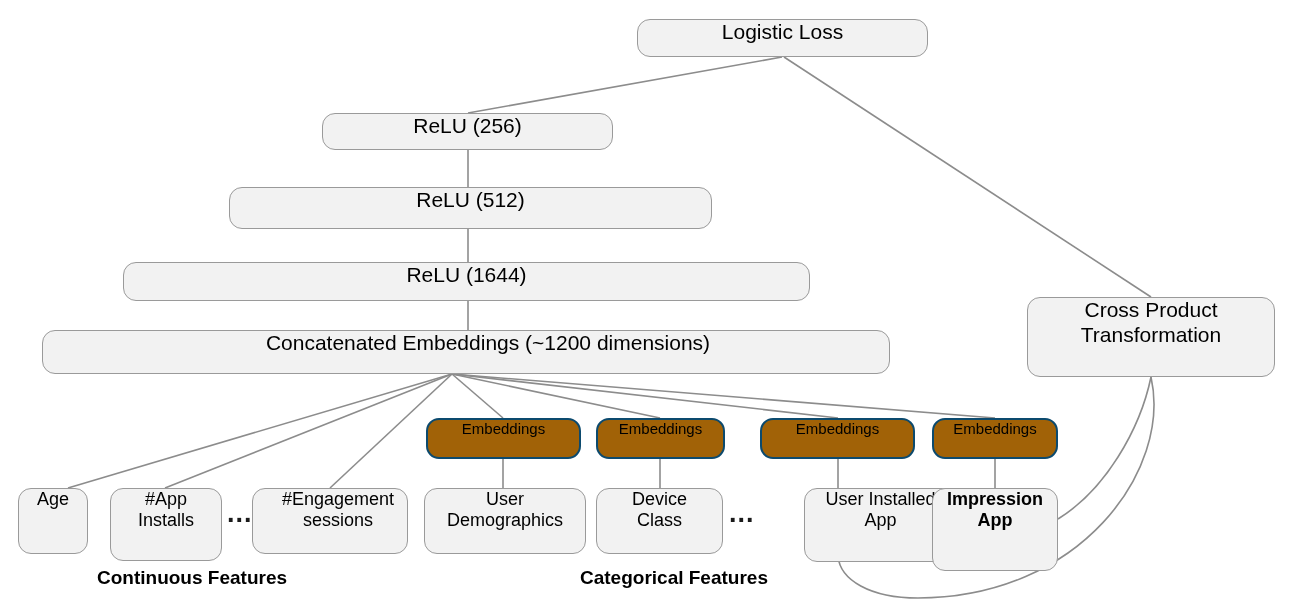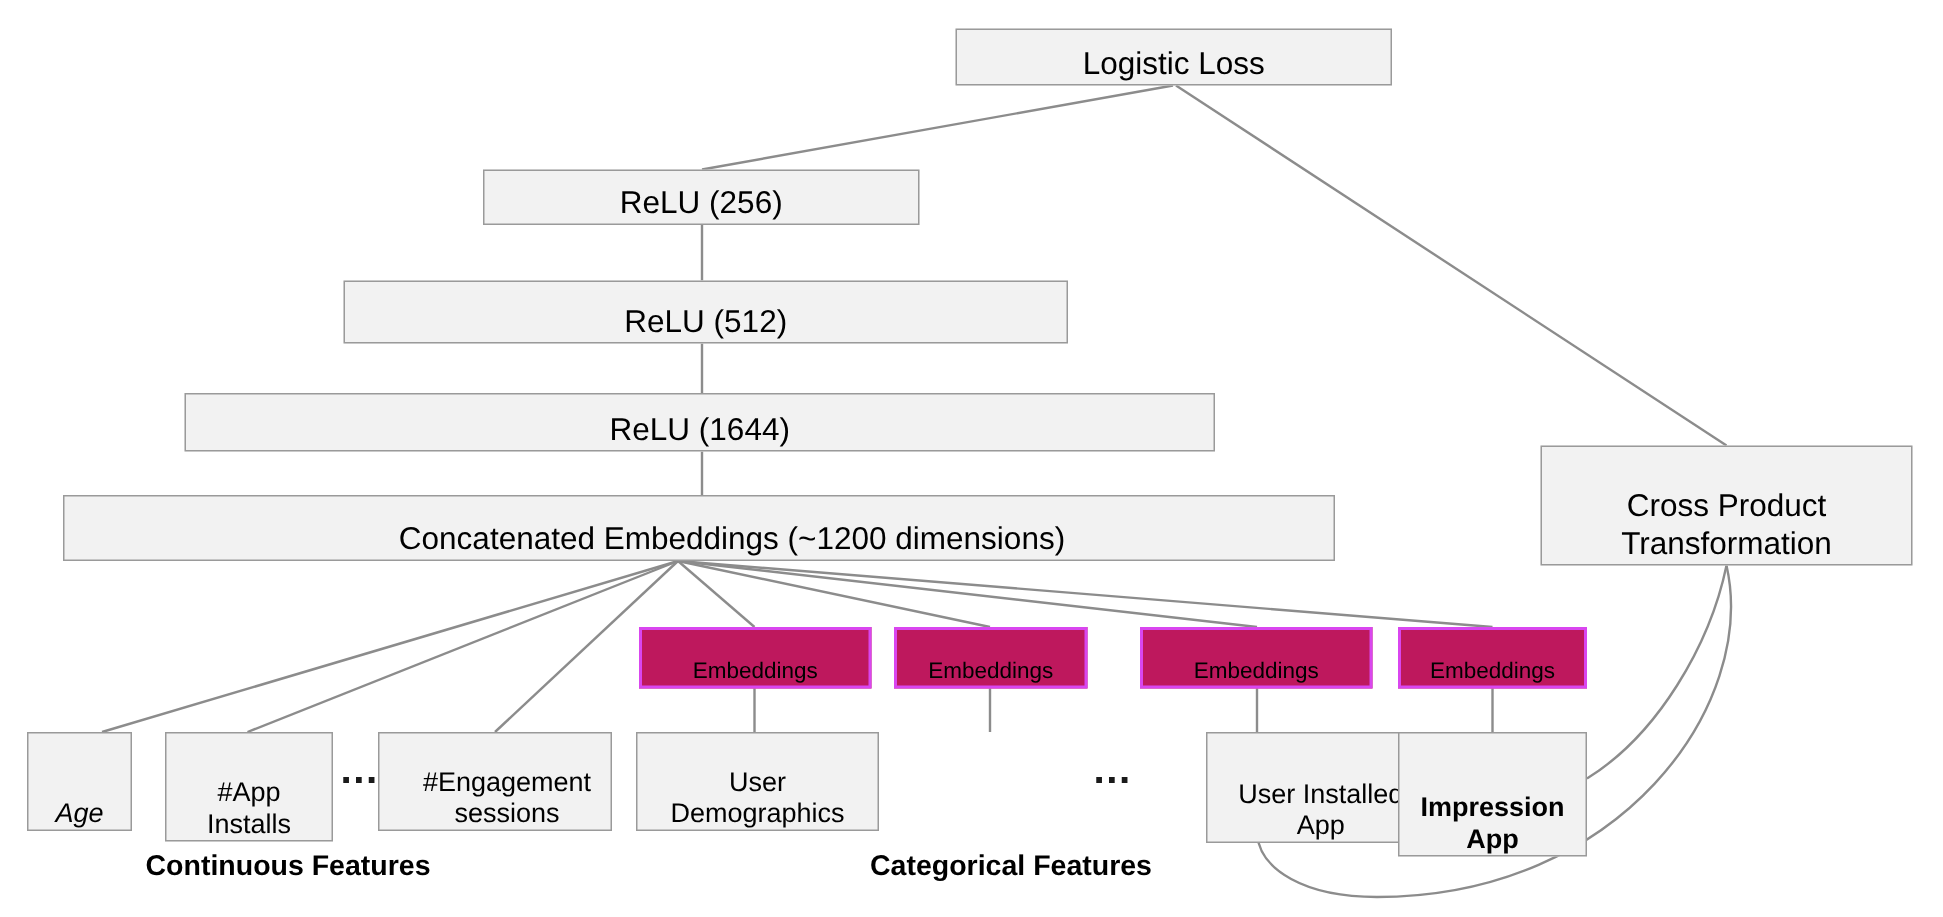--- a/index.html
+++ b/index.html
@@ -22,35 +22,36 @@
     left: 0;
     top: 0;
     width: 1295px;
     height: 611px;
     pointer-events: none;
   }
   .node {
     position: absolute;
     box-sizing: border-box;
     display: flex;
-    align-items: flex-end;
+    align-items: flex-start;
     justify-content: center;
     text-align: center;
     line-height: 1.18;
     color: #000000;
     white-space: pre-line;
     z-index: 2;
+    border-radius: 13px;
   }
   .node.light {
     background: #f2f2f2;
     border: 1px solid #9a9a9a;
   }
   .node.shaded {
-    background: #be185d;
-    border: 2px solid #d946ef;
+    background: #a16207;
+    border: 2px solid #0c4a6e;
   }
   .node.lg  { font-size: 21px; }
   .node.md  { font-size: 18px; }
   .node.sm  { font-size: 15px; }
   .ellipsis {
     position: absolute;
     font-size: 27px;
     font-weight: 700;
     color: #1a1a1a;
     letter-spacing: 1px;
@@ -133,38 +134,42 @@
   <div class="node shaded sm" style="left:596px; top:418px; width:129px; height:41px;">
     <span>Embeddings</span>
   </div>
   <div class="node shaded sm" style="left:760px; top:418px; width:155px; height:41px;">
     <span>Embeddings</span>
   </div>
   <div class="node shaded sm" style="left:932px; top:418px; width:126px; height:41px;">
     <span>Embeddings</span>
   </div>
 
-  <div class="node light md" style="left:18px; top:488px; width:70px; height:66px;font-style:italic;">
+  <div class="node light md" style="left:18px; top:488px; width:70px; height:66px;">
     <span>Age</span>
   </div>
   <div class="node light md" style="left:110px; top:488px; width:112px; height:73px;">
     <span>#App
 Installs</span>
   </div>
   <div class="ellipsis" style="left:227px; top:498px;">
     <span>...</span>
   </div>
   <div class="node light md" style="left:252px; top:488px; width:156px; height:66px;padding-left:16px;">
     <span>#Engagement
 sessions</span>
   </div>
 
   <div class="node light md" style="left:424px; top:488px; width:162px; height:66px;">
     <span>User
 Demographics</span>
+  </div>
+  <div class="node light md" style="left:596px; top:488px; width:127px; height:66px;">
+    <span>Device
+Class</span>
   </div>
   <div class="ellipsis" style="left:729px; top:498px;">
     <span>...</span>
   </div>
   <div class="node light md" style="left:804px; top:488px; width:153px; height:74px;">
     <span>User Installed
 App</span>
   </div>
   <div class="node light md" style="left:932px; top:488px; width:126px; height:83px;font-weight:bold;">
     <span>Impression

